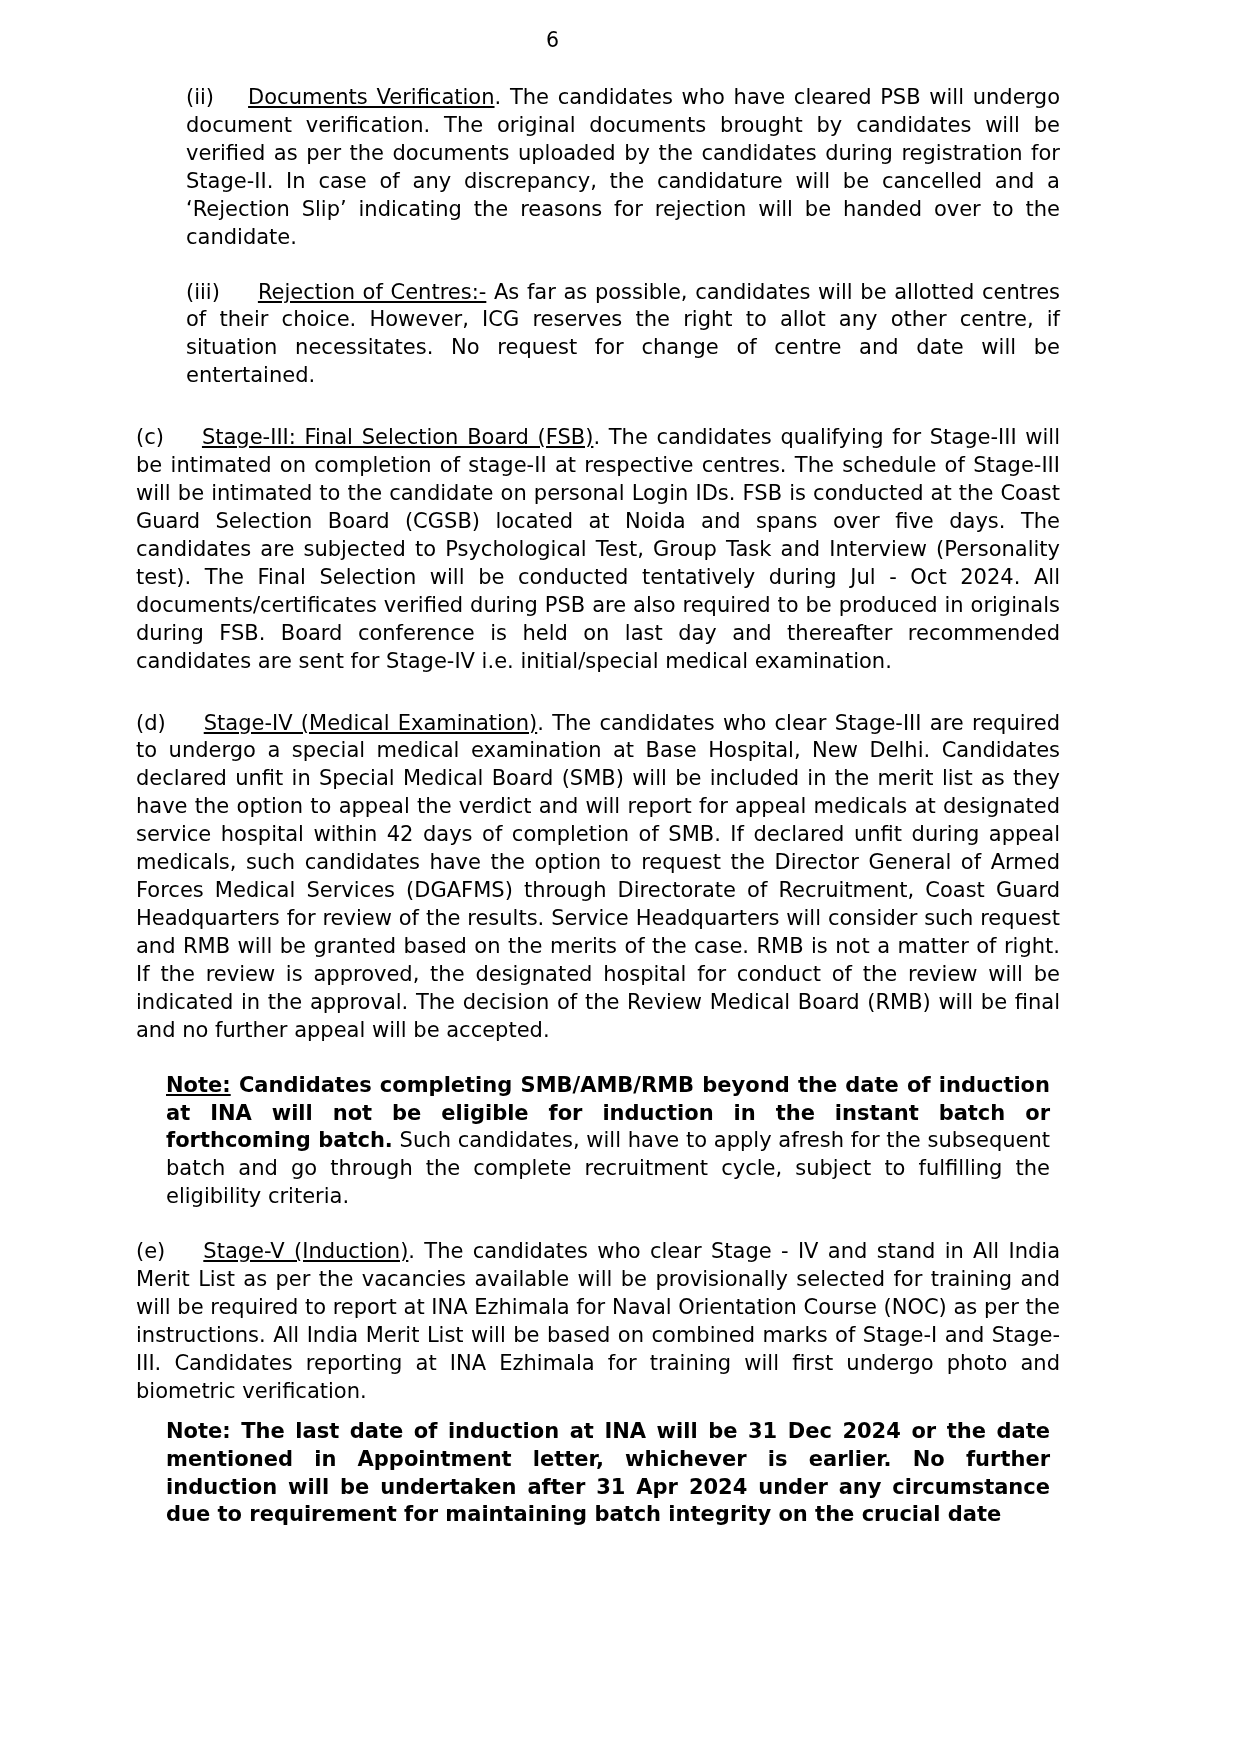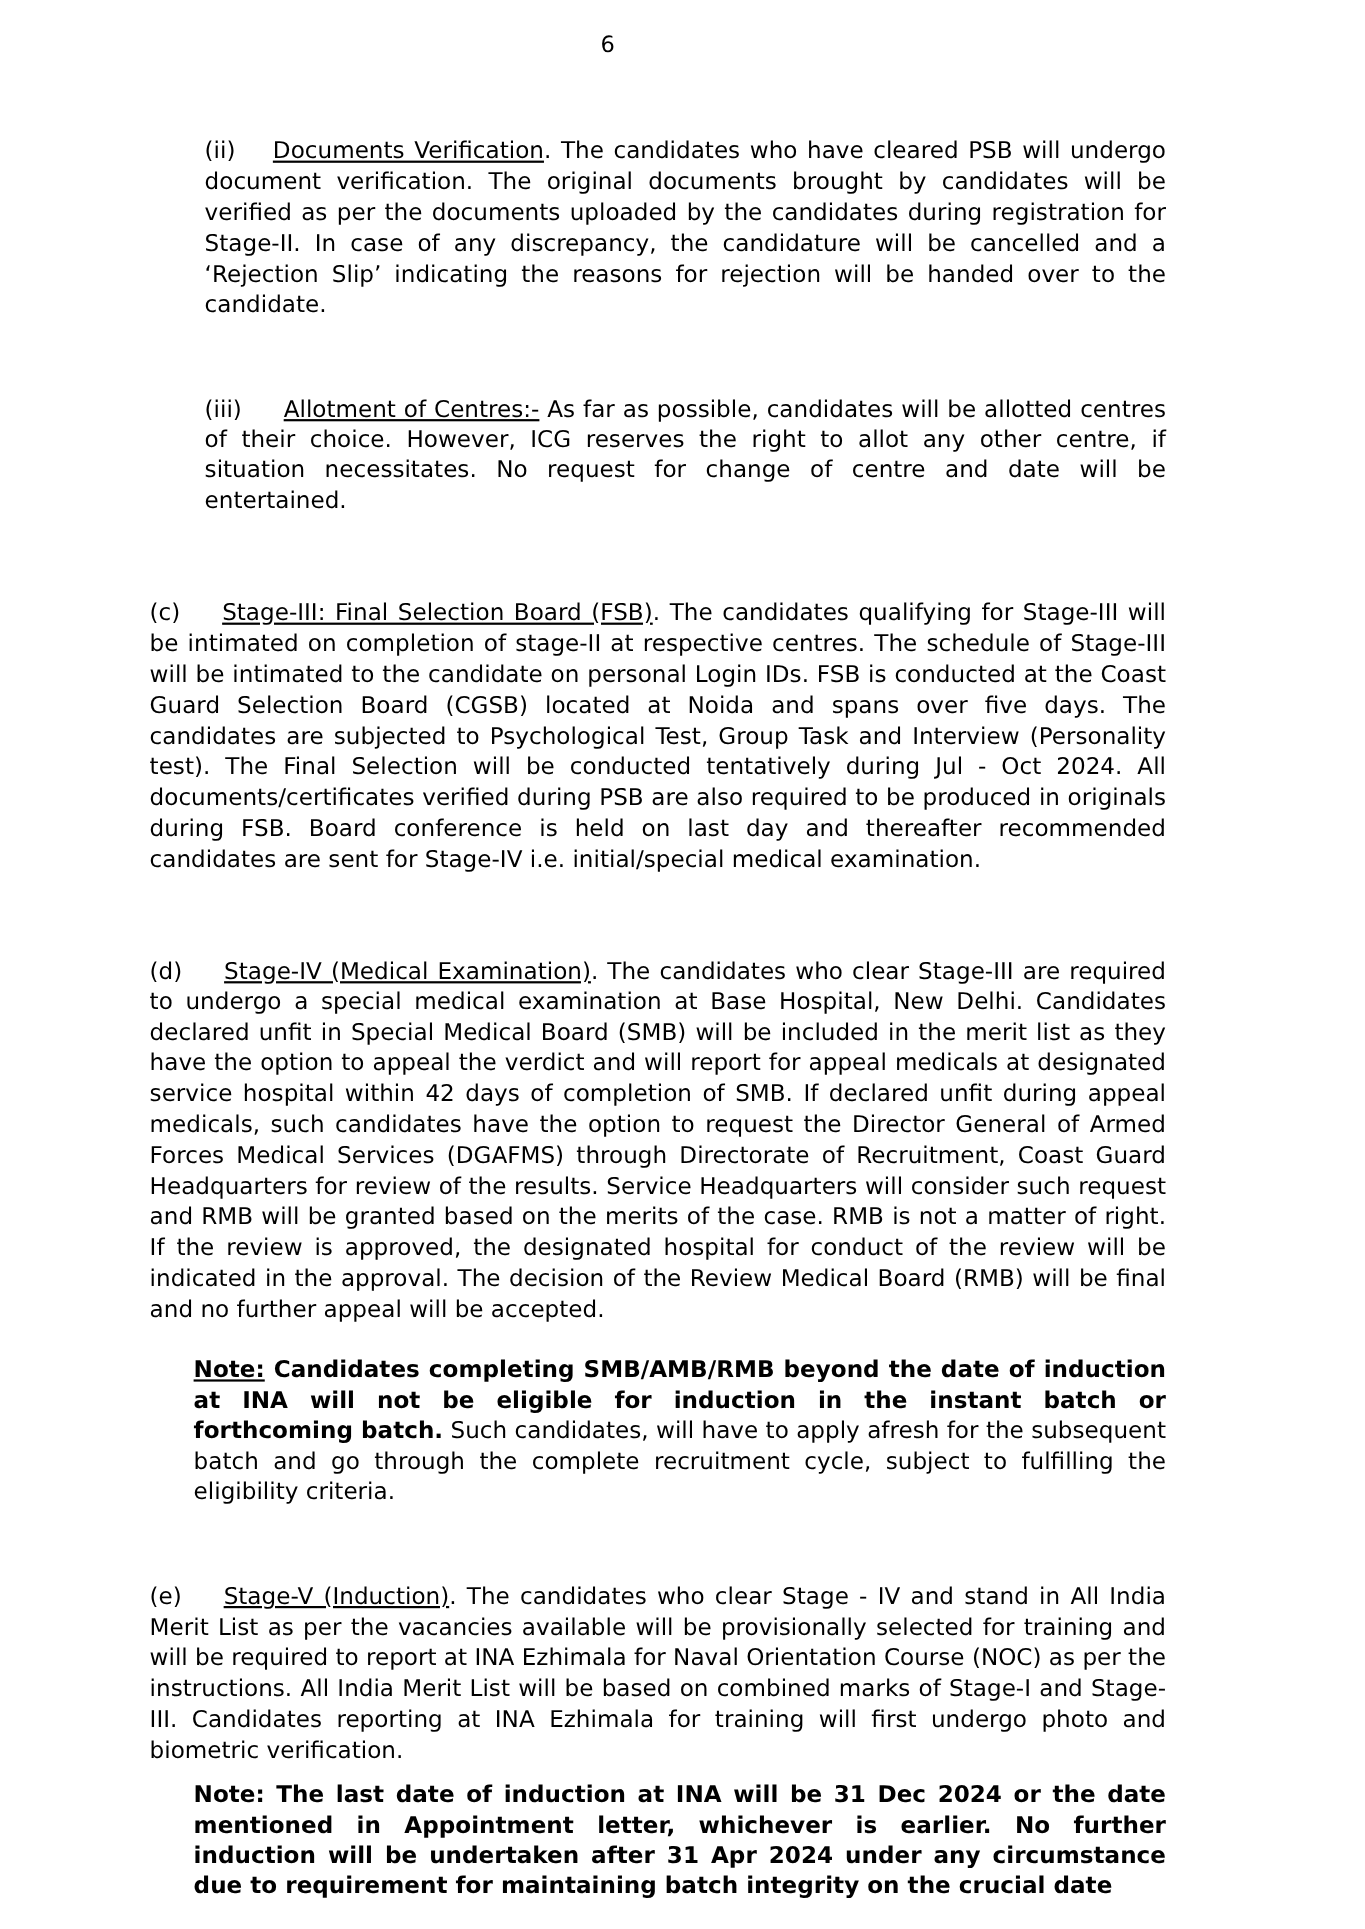--- a/index.html
+++ b/index.html
@@ -49,29 +49,28 @@
     margin-left: 0;
     width: 924px;
   }
   
   .lvl2 {
     margin-left: 50px;
     width: 874px;
   }
   
   .lvl-note {
-    margin-left: 40px;
+    margin-left: 30px;
     width: 884px;
   }
   .gap-md { height: 27px; }
   .gap-lg { height: 34px; }
   .gap-xs { height: 12px; }
   .marker {
     display: inline-block;
-    margin-top: 40px;
   }
   .tab-a { display: inline-block; width: 34px; }
   .tab-b { display: inline-block; width: 38px; }
   .hd {
     font-weight: normal;
     text-decoration: underline;
   }
   .bold {
     font-weight: bold;
   }
@@ -89,21 +88,21 @@
 <div class="page">
 
   <div class="page-number">6</div>
 
   <div class="content">
 
     <p class="para lvl2"><span class="marker">(ii)</span><span class="tab-a"></span><span class="hd">Documents Verification</span><span>.        The candidates who have cleared PSB will undergo document verification.  The original documents brought by candidates will be verified as per the documents uploaded by the candidates during registration for Stage-II. In case of any discrepancy, the candidature will be cancelled and a ‘Rejection Slip’ indicating the reasons for rejection will be handed over to the candidate.</span></p>
 
     <div class="gap-md"></div>
 
-    <p class="para lvl2"><span class="marker">(iii)</span><span class="tab-b"></span><span class="hd">Allotment of Centres:-</span><span>  As far as possible, candidates will be allotted centres of their choice. However, ICG reserves the right to allot any other centre, if situation necessitates. No request for change of centre and date will be entertained.</span></p>
+    <p class="para lvl2"><span class="marker">(iii)</span><span class="tab-b"></span><span class="hd">Rejection of Centres:-</span><span>  As far as possible, candidates will be allotted centres of their choice. However, ICG reserves the right to allot any other centre, if situation necessitates. No request for change of centre and date will be entertained.</span></p>
 
     <div class="gap-lg"></div>
 
     <p class="para lvl1"><span class="marker">(c)</span><span class="tab-b"></span><span class="hd">Stage-III: Final Selection Board (FSB)</span><span>.     The candidates qualifying for Stage-III will be intimated on completion of stage-II at respective centres. The schedule of Stage-III will be intimated to the candidate on personal Login IDs.  FSB is conducted at the Coast Guard Selection Board (CGSB) located at Noida and spans over five days. The candidates are subjected to Psychological Test, Group Task and Interview (Personality test). The Final Selection will be conducted tentatively during Jul - Oct 2024. All documents/certificates verified during PSB are also required to be produced in originals during FSB.   Board conference is held on last day and thereafter recommended candidates are sent for Stage-IV i.e. initial/special medical examination.</span></p>
 
     <div class="gap-lg"></div>
 
     <p class="para lvl1"><span class="marker">(d)</span><span class="tab-b"></span><span class="hd">Stage-IV (Medical Examination)</span><span>.      The candidates who clear Stage-III are required to undergo a special medical examination at Base Hospital, New Delhi.  Candidates declared unfit in Special Medical Board (SMB) will be included in the merit list as they have the option to appeal the verdict and will report for appeal medicals at designated service hospital within 42 days of completion of SMB. If declared unfit during appeal medicals, such candidates have the option to request the Director General of Armed Forces Medical Services (DGAFMS) through Directorate of Recruitment, Coast Guard Headquarters for review of the results. Service Headquarters will consider such request and RMB will be granted based on the merits of the case. RMB is not a matter of right. If the review is approved, the designated hospital for conduct of the review will be indicated in the approval. The decision of the Review Medical Board (RMB) will be final and no further appeal will be accepted.</span></p>
 
     <div class="gap-md"></div>

